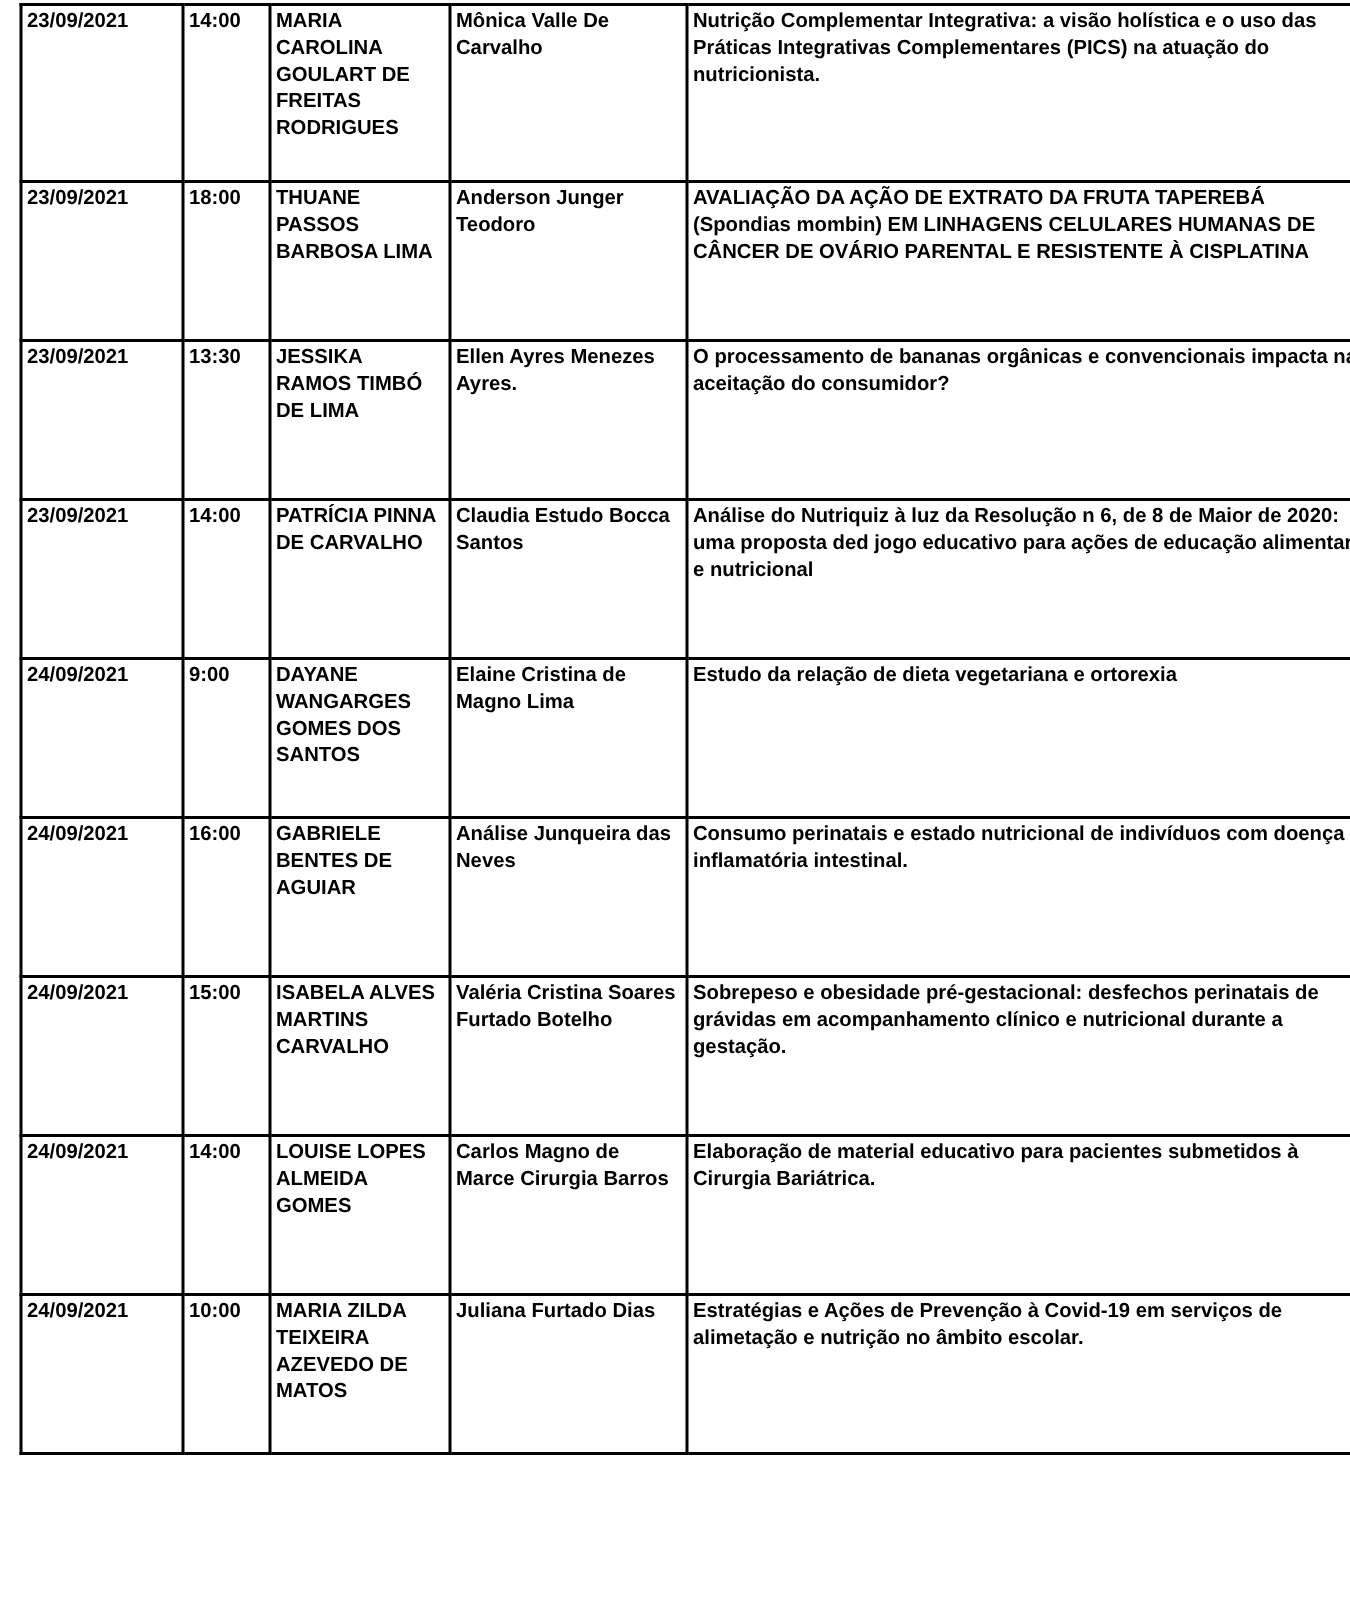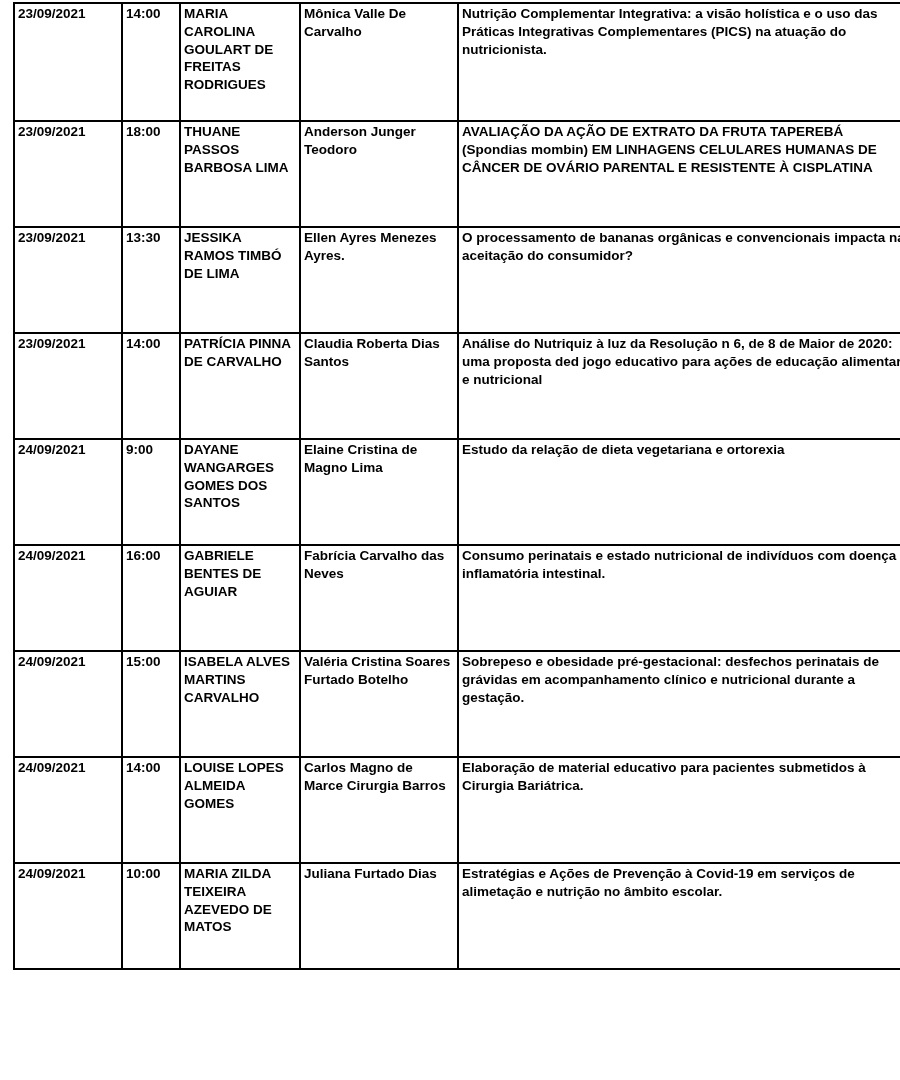--- a/index.html
+++ b/index.html
@@ -70,35 +70,35 @@
         <td>23/09/2021</td>
         <td>13:30</td>
         <td>JESSIKA RAMOS TIMBÓ DE LIMA</td>
         <td>Ellen Ayres Menezes Ayres.</td>
         <td>O processamento de bananas orgânicas e convencionais impacta na aceitação do consumidor?</td>
       </tr>
       <tr class="row">
         <td>23/09/2021</td>
         <td>14:00</td>
         <td>PATRÍCIA PINNA DE CARVALHO</td>
-        <td>Claudia Roberta Dias Santos</td>
+        <td>Claudia Estudo Bocca Santos</td>
         <td>Análise do Nutriquiz à luz da Resolução n 6, de 8 de Maior de 2020: uma proposta ded jogo educativo para ações de educação alimentar e nutricional</td>
       </tr>
       <tr class="row">
         <td>24/09/2021</td>
         <td>9:00</td>
         <td>DAYANE WANGARGES GOMES DOS SANTOS</td>
         <td>Elaine Cristina de Magno Lima</td>
         <td>Estudo da relação de dieta vegetariana e ortorexia</td>
       </tr>
       <tr class="row">
         <td>24/09/2021</td>
         <td>16:00</td>
         <td>GABRIELE BENTES DE AGUIAR</td>
-        <td>Fabrícia Carvalho das Neves</td>
+        <td>Análise Junqueira das Neves</td>
         <td>Consumo perinatais e estado nutricional de indivíduos com doença inflamatória intestinal.</td>
       </tr>
       <tr class="row">
         <td>24/09/2021</td>
         <td>15:00</td>
         <td>ISABELA ALVES MARTINS CARVALHO</td>
         <td>Valéria Cristina Soares Furtado Botelho</td>
         <td>Sobrepeso e obesidade pré-gestacional: desfechos perinatais de grávidas em acompanhamento clínico e nutricional durante a gestação.</td>
       </tr>
       <tr class="row">

